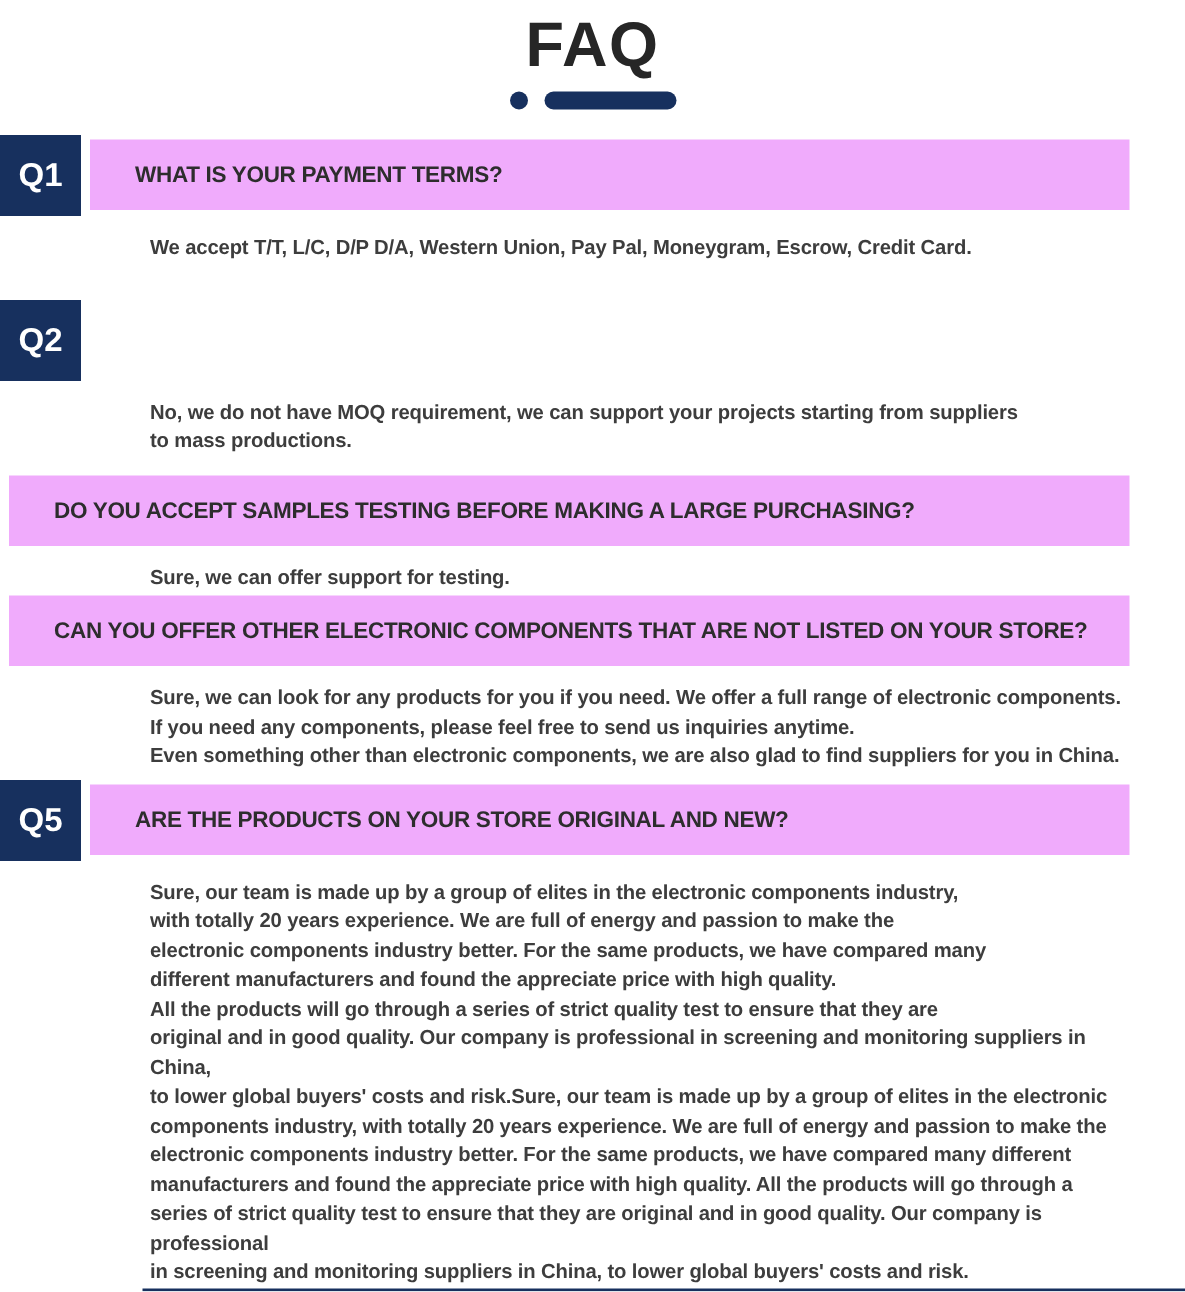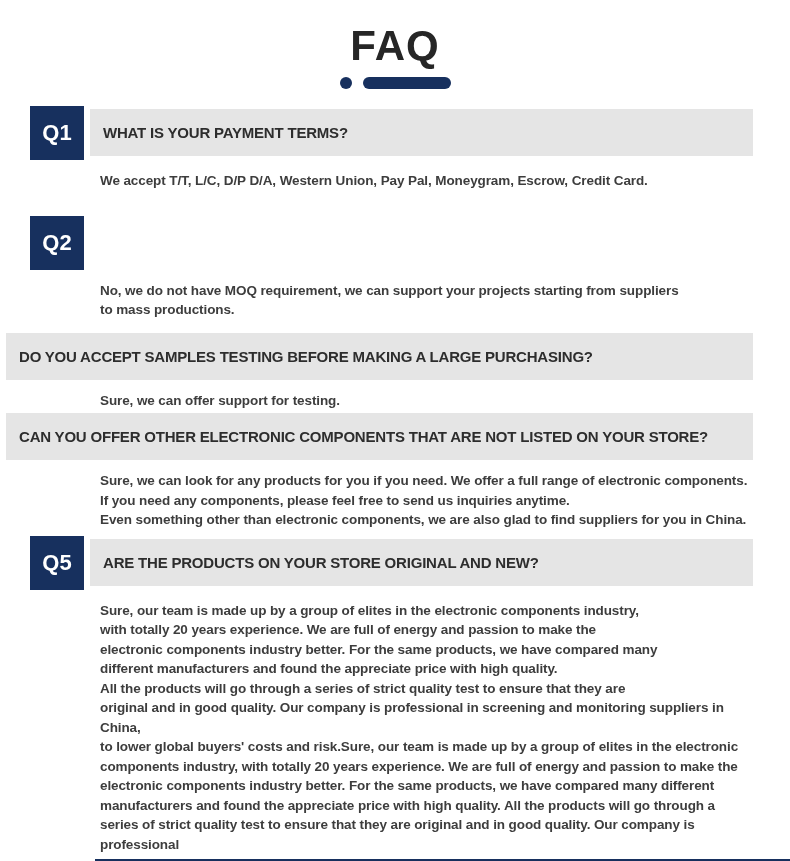--- a/index.html
+++ b/index.html
@@ -5,21 +5,21 @@
   html, body { margin: 0; padding: 0; background: #ffffff; }
   .page {
     position: relative;
     width: 790px;
     height: 861px;
     background: #ffffff;
     overflow: hidden;
     font-family: "Liberation Sans", sans-serif;
   }
   
-  .hdr { padding-top: 24px; }
+  .hdr { padding-top: 8px; }
   .hdr h1 {
     margin: 0;
     text-align: center;
     font-size: 42px;
     line-height: 44px;
     font-weight: bold;
     letter-spacing: 1px;
     color: #262626;
   }
   .ornament {
@@ -42,37 +42,36 @@
   }
   
   main section:nth-of-type(1) { margin-top: 17px; }
   section .q-row {
     display: flex;
     align-items: flex-start;
   }
   .q-badge {
     flex: 0 0 54px;
     width: 54px; height: 54px;
-    margin-left: 30px;
     background: #17305e;
     color: #ffffff;
     font-size: 22px;
     font-weight: bold;
     display: flex;
     align-items: center;
     justify-content: center;
   }
   .q-bar {
     flex: 1;
     height: 47px;
     margin: 3px 37px 0 6px;
-    background: #e5e5e5;
+    background: #f0abfc;
     display: flex;
     align-items: center;
-    padding-left: 13px;
+    padding-left: 30px;
   }
   .q-text {
     font-size: 15px;
     font-weight: bold;
     letter-spacing: -0.2px;
     color: #2d2d2d;
     text-transform: uppercase;
   }
   .answer {
     margin: 11px 25px 0 100px;

